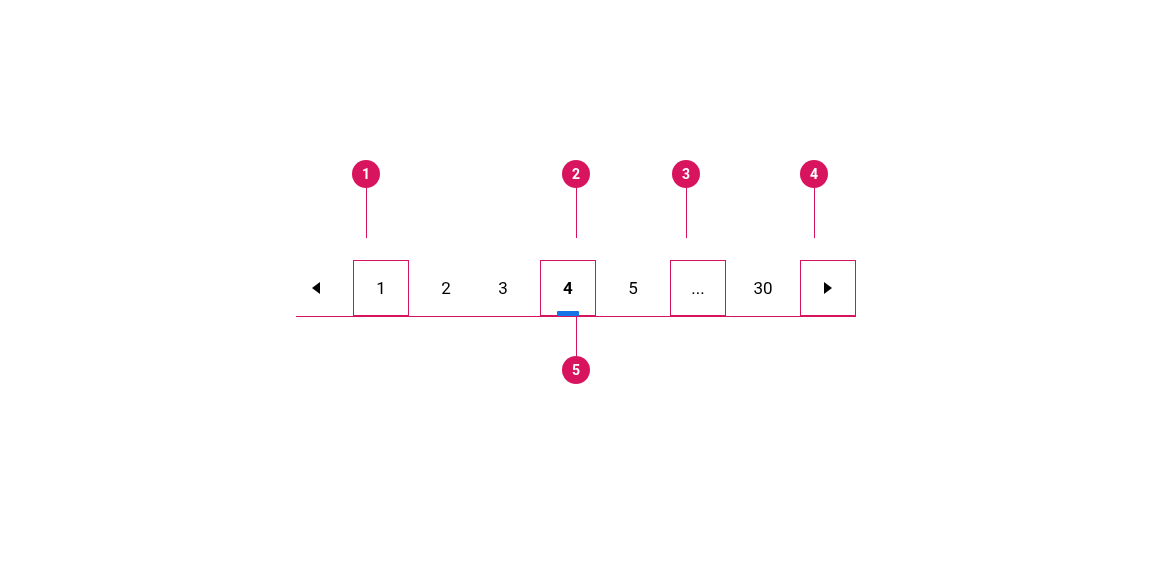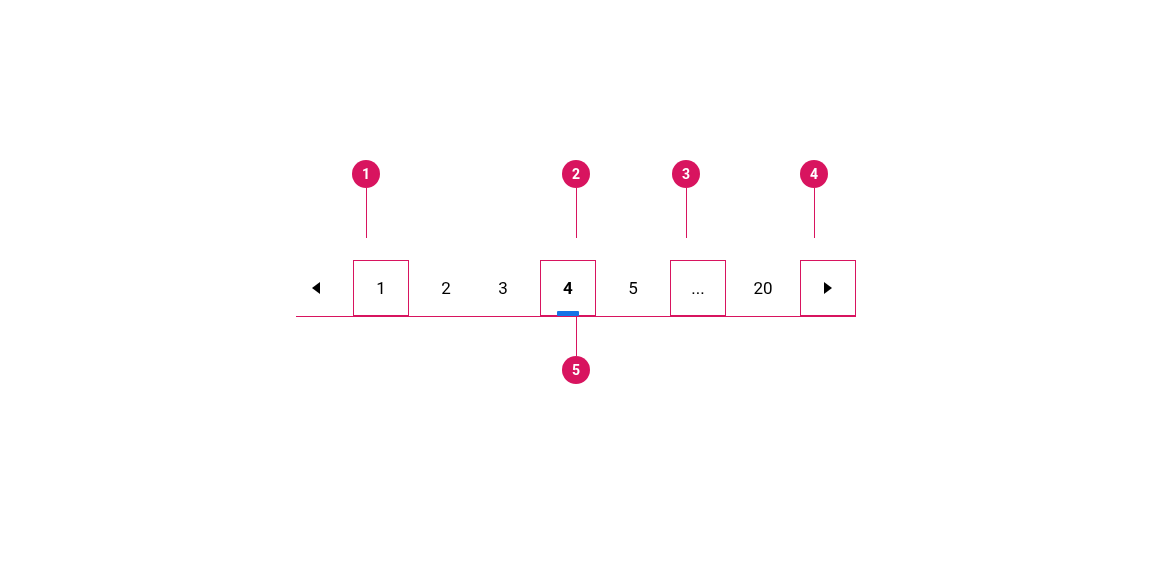--- a/index.html
+++ b/index.html
@@ -158,21 +158,21 @@
       <span>4</span>
       <span class="underline"></span>
     </div>
     <div class="cell plain">
       <span>5</span>
     </div>
     <div class="cell boxed">
       <span>...</span>
     </div>
     <div class="cell plain">
-      <span>20</span>
+      <span>30</span>
     </div>
     <div class="cell boxed">
       <span class="tri right"></span>
     </div>
   </div>
 
   <div class="hr-line" style="top:68px;"></div>
 
   <div class="callout-holder" style="left:252px; top:68px;">
     <div class="callout-line" style="height:40px; position:relative;"></div>

